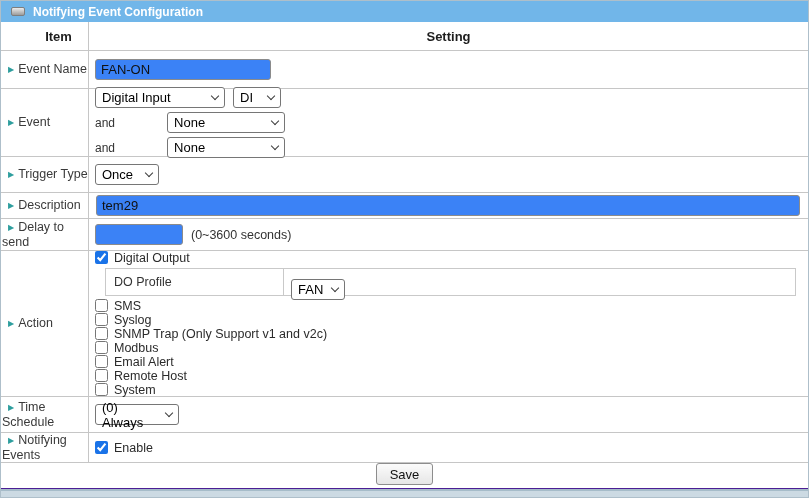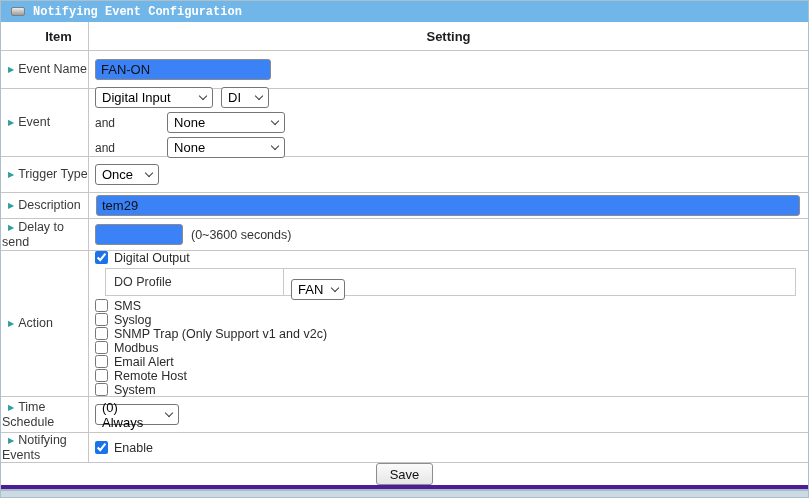--- a/index.html
+++ b/index.html
@@ -23,21 +23,21 @@
   }
   .titlebar-icon {
     width: 14px; height: 9px;
     border: 1px solid #7e7e7e;
     border-radius: 2px;
     background: linear-gradient(#ececec, #9c9c9c);
     margin-right: 8px;
     flex: none;
   }
   .titlebar-text {
-    color: #ffffff; font-size: 12px; font-weight: bold; font-family: Liberation Mono, monospace;
+    color: #ffffff; font-size: 12px; font-weight: bold;
   }
   
   .row { display: flex; border-bottom: 1px solid #c6c6c6; background: #fff; }
   .c1 {
     width: 88px; flex: none;
     border-right: 1px solid #c6c6c6;
     display: flex; align-items: center;
   }
   .c2 { flex: 1; display: flex; flex-direction: column; justify-content: center; padding-left: 6px; }
   .header-row { height: 29px; }
@@ -76,21 +76,21 @@
     height: 21px; border: 1px solid #767676; border-radius: 3px;
     background: #fff; display: inline-flex; align-items: center;
     justify-content: space-between; padding: 0 6px 0 6px;
     font-size: 13px; color: #000; flex: none; cursor: default;
   }
   .chev {
     width: 6px; height: 6px; flex: none;
     border-right: 1.6px solid #3c3c3c; border-bottom: 1.6px solid #3c3c3c;
     transform: rotate(45deg); margin-top: -3px; margin-left: 8px;
   }
-  .w-type  { width: 118px; }
+  .w-type  { width: 130px; }
   .w-di    { width: 48px; }
   .w-none  { width: 118px; margin-left: 48px; }
   .w-once  { width: 64px; }
   .w-fan   { width: 54px; margin-top: 16px; }
   .w-sched { width: 84px; }
 
   .line { display: flex; align-items: center; margin: 2px 0; }
   .and  { font-size: 12px; color: #333; margin-right: 4px; }
   .gap8 { margin-left: 8px; }
 
@@ -109,21 +109,21 @@
   }
   .subtable .st-left {
     width: 178px; flex: none; border-right: 1px solid #c9c9c9;
     display: flex; align-items: center; padding-left: 8px;
     font-size: 12.5px; color: #333;
   }
   .subtable .st-right { flex: 1; display: flex; align-items: center; padding-left: 7px; }
 
   
   .save-row {
-    height: 26px; background: #fff; border-bottom: 4px solid #4c1d95;
+    height: 26px; background: #fff; border-bottom: 1px solid #4c1d95;
     display: flex; align-items: flex-start; justify-content: center;
   }
   .save-btn {
     font-family: "Liberation Sans", sans-serif;
     font-size: 13px; color: #111;
     height: 22px; padding: 0 13px;
     background: linear-gradient(#fbfbfb, #e6e6e6);
     border: 1px solid #8d8d8d; border-radius: 3px;
     cursor: pointer;
   }

